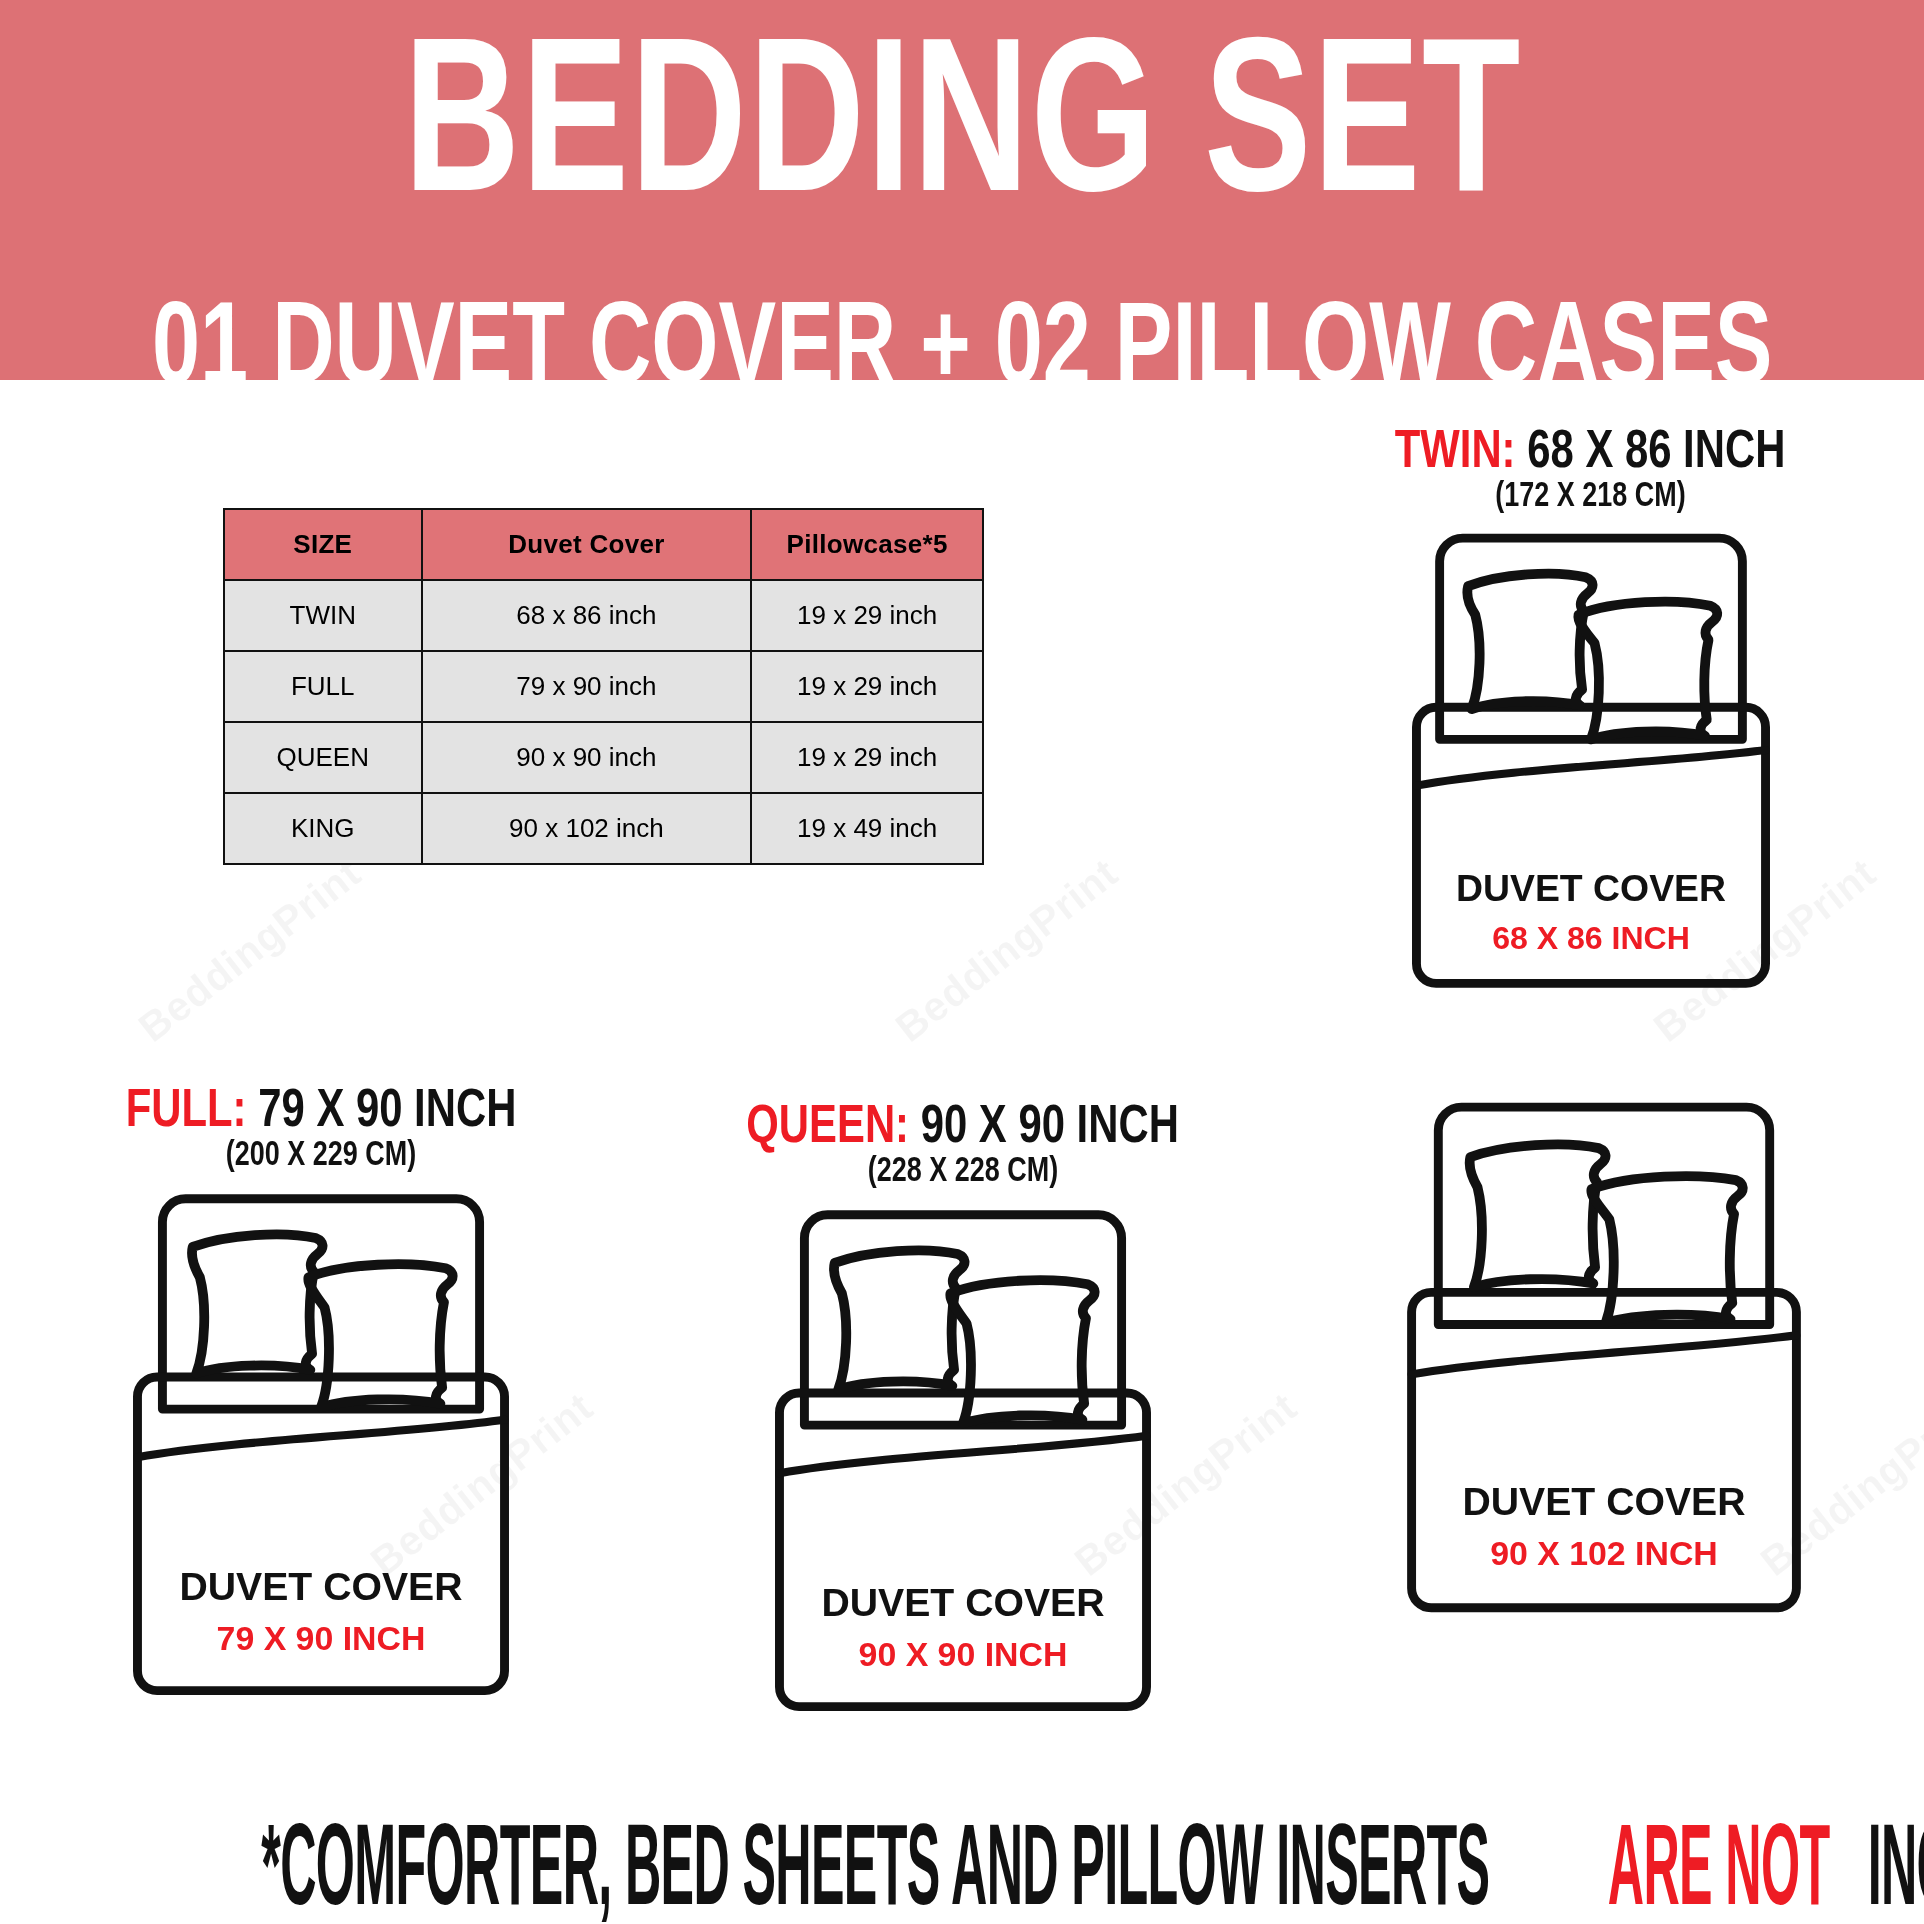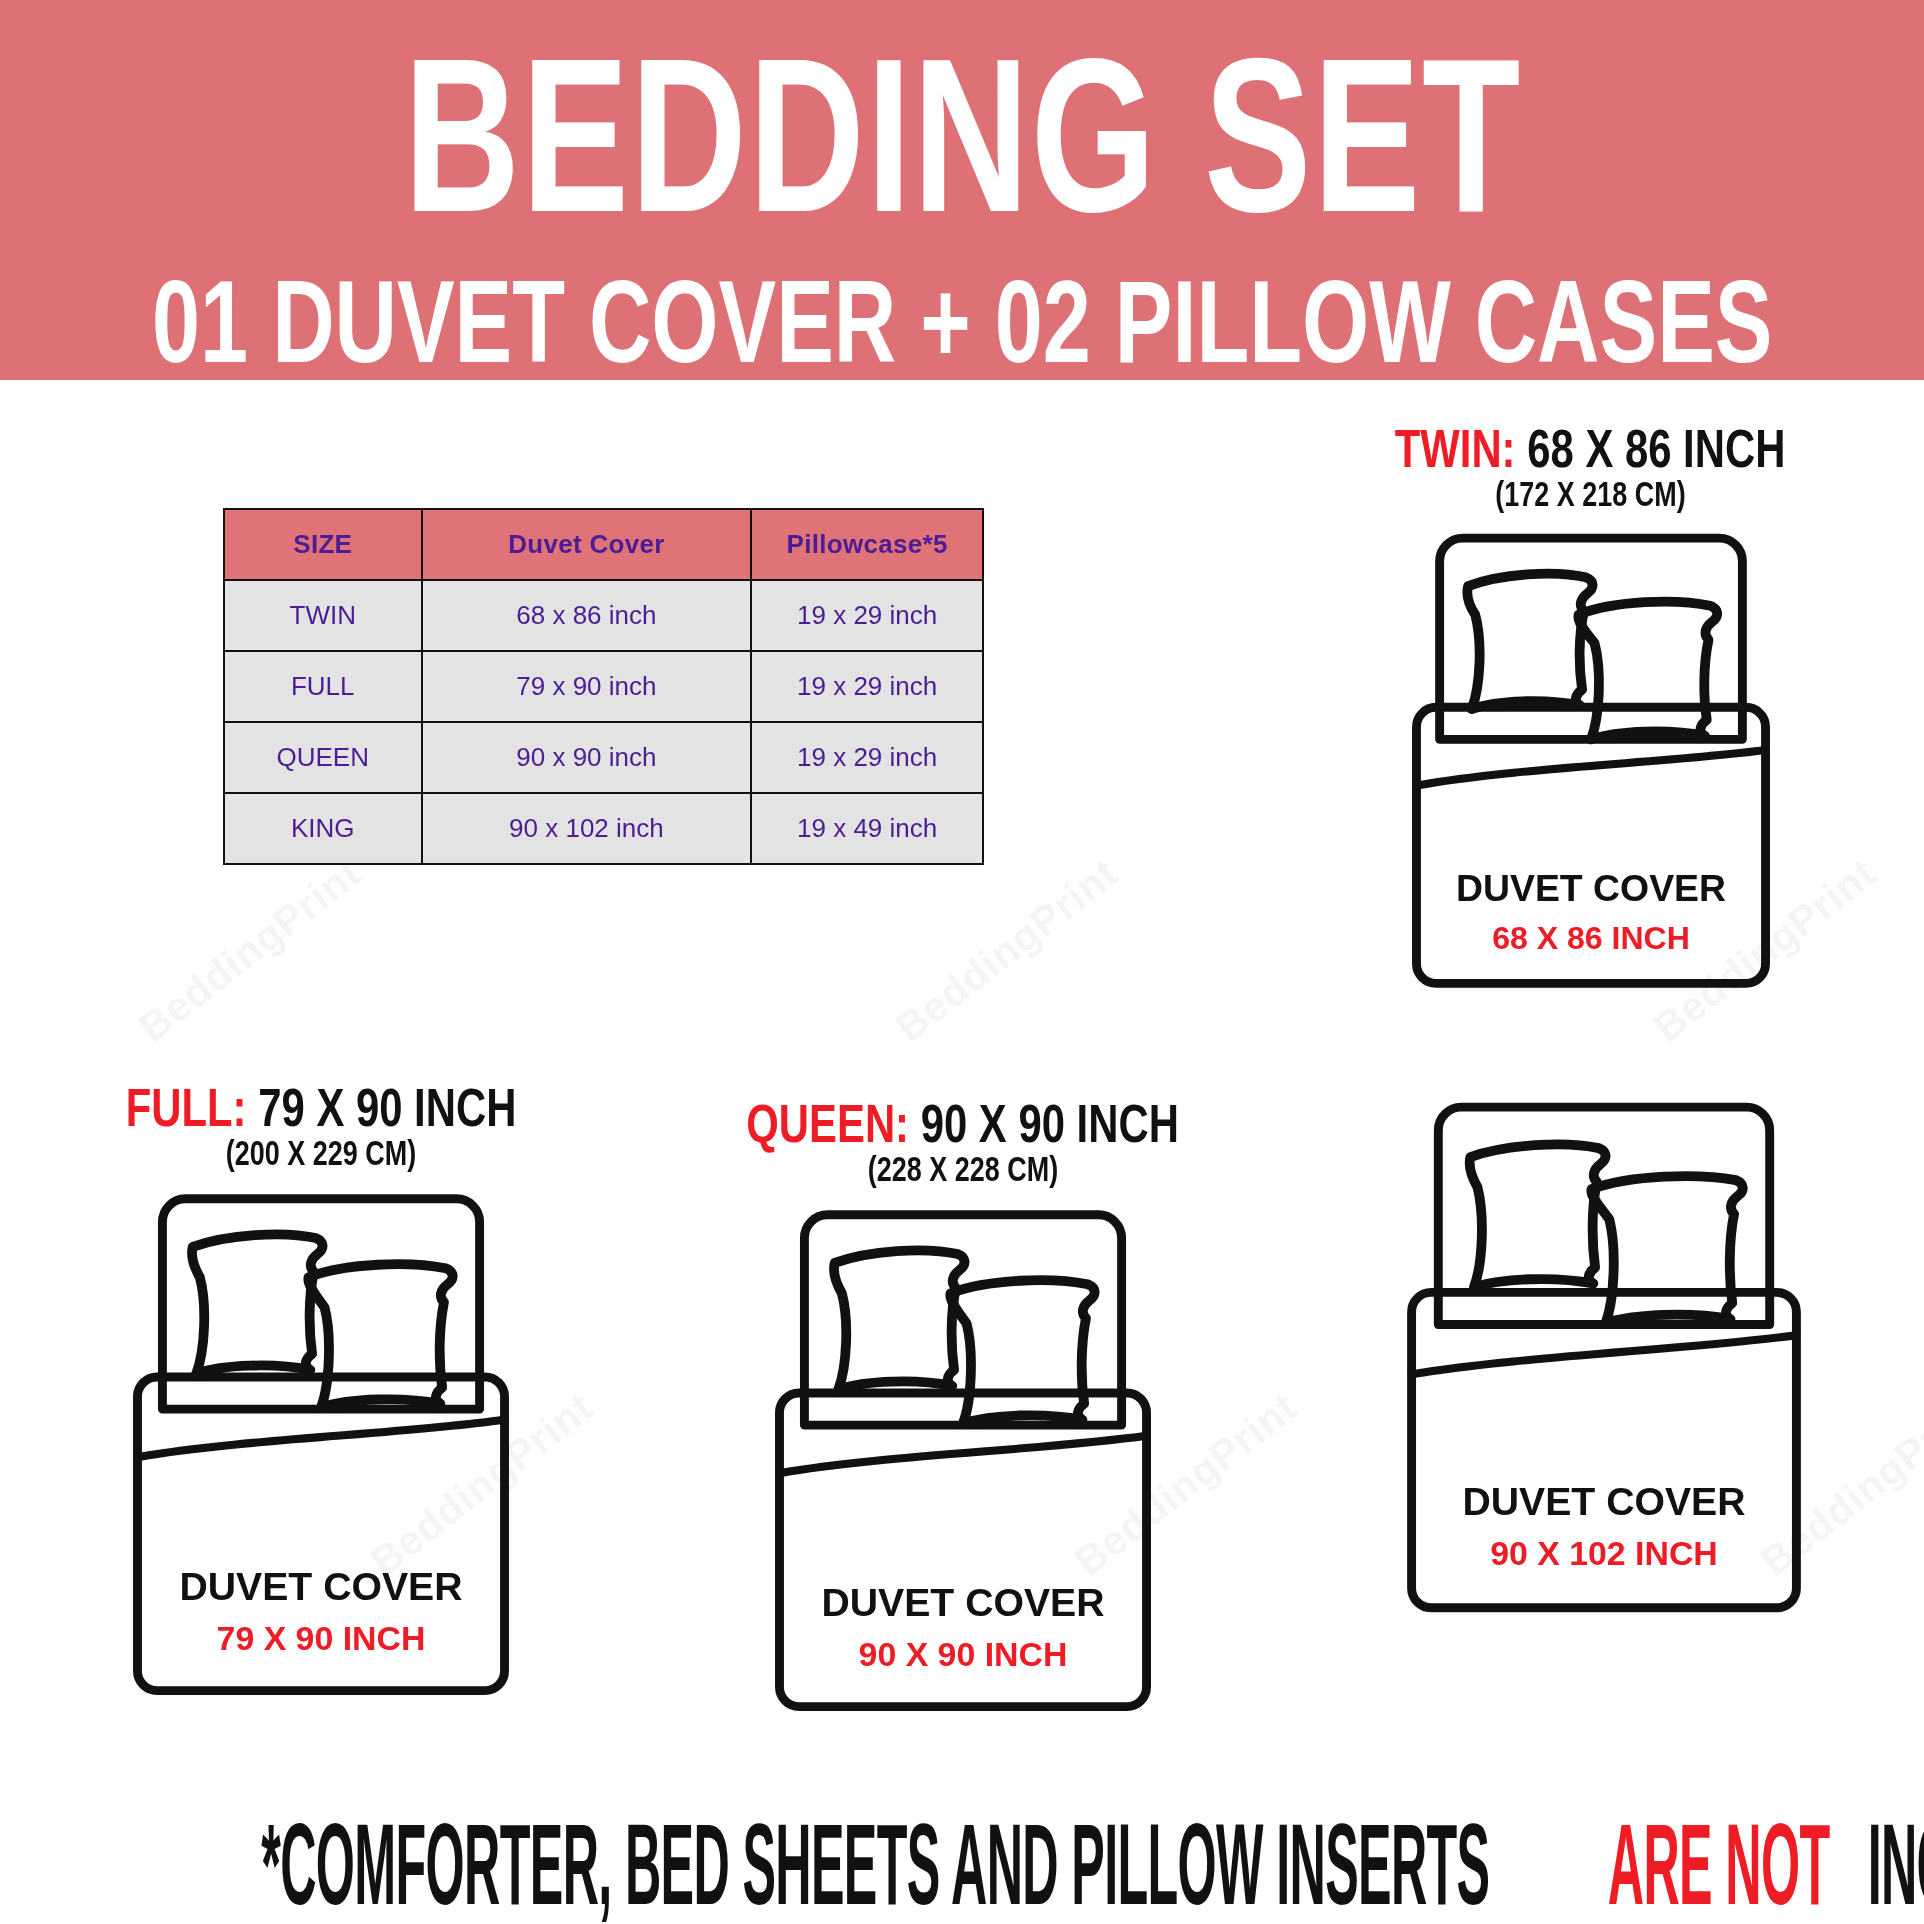--- a/index.html
+++ b/index.html
@@ -22,21 +22,21 @@
     transform:rotate(-38deg);
     white-space:nowrap;
     letter-spacing:0.9px;
   }
   .wm.light { color:rgba(255,255,255,0.20); }
 
   
   .banner {
     position:absolute; left:0; top:0; width:1925px; height:380px;
     background:#dd7175;
-    display:flex; flex-direction:column; align-items:center; justify-content:center;
+    display:flex; flex-direction:column; align-items:center; justify-content:space-between;
     overflow:hidden; z-index:10;
   }
   .banner-title {
     color:#ffffff;
     font-family:"Liberation Sans Narrow","Liberation Sans", sans-serif;
     font-size:175px;
     font-weight:bold;
     letter-spacing:1.8px;
     line-height:1.0;
     margin-top:5.3px;
@@ -61,21 +61,21 @@
   .size-table {
     position:absolute; left:223px; top:508px; width:761px;
     border-collapse:collapse;
     z-index:20;
     background:#fff;
   }
   .size-table th, .size-table td {
     border:2.7px solid #111;
     text-align:center;
     font-family:"Liberation Sans", sans-serif;
-    color:#4c1d95;
+    color:#000000;
   }
   .size-table th {
     background:#e07377;
     font-size:26px;
     font-weight:bold;
     height:71px;
     letter-spacing:0.3px;
   }
   .size-table td {
     background:#e3e3e3;

